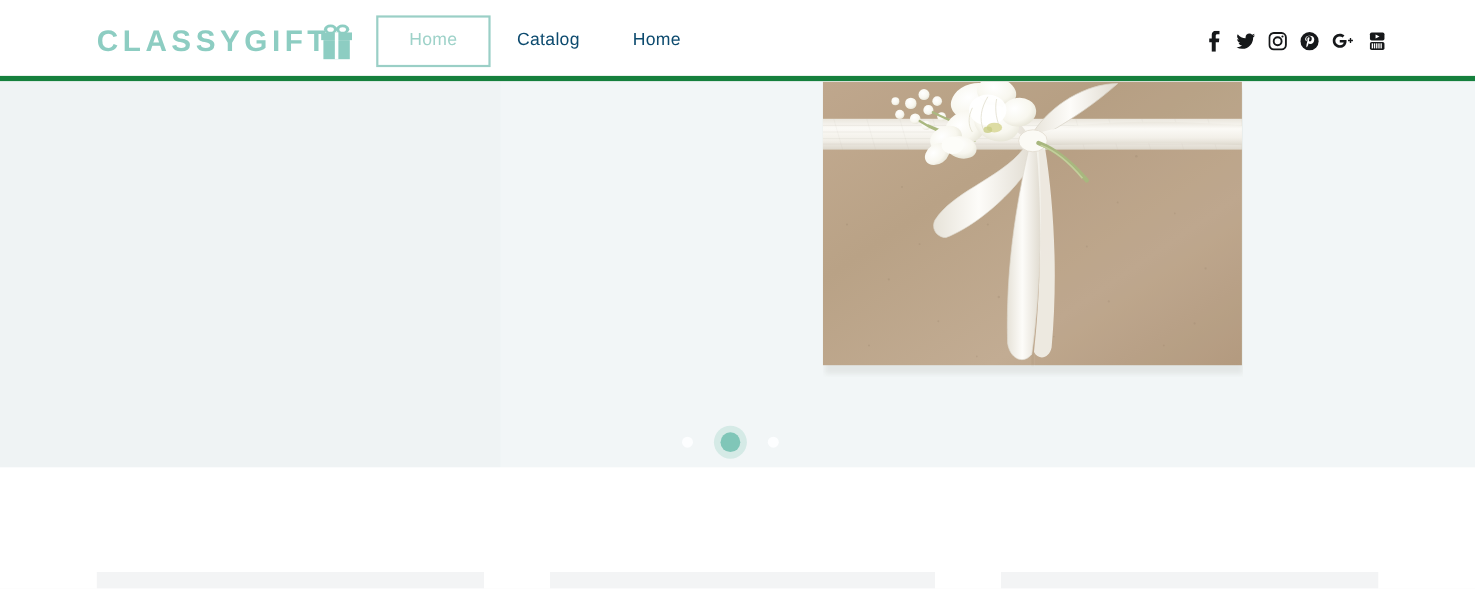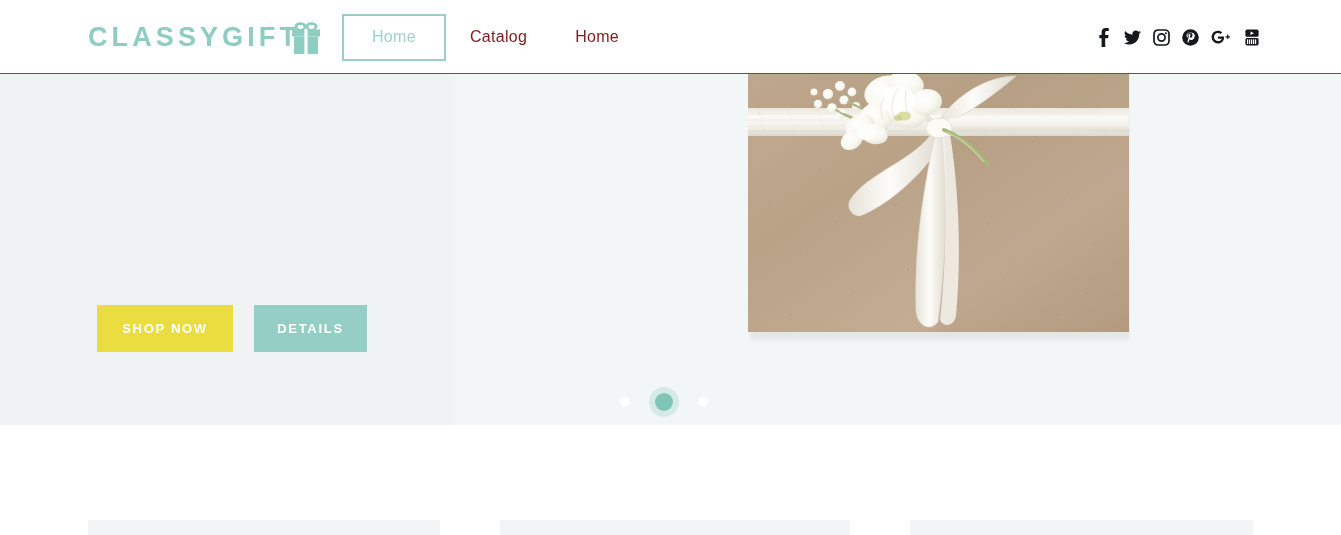--- a/index.html
+++ b/index.html
@@ -20,21 +20,21 @@
     background: #ffffff;
   }
 
   
   .header {
     position: absolute;
     top: 0; left: 0;
     width: 1341px;
     height: 74px;
     background: #ffffff;
-    border-bottom: 1px solid #15803d;
+    border-bottom: 5px solid #15803d;
   }
 
   
   .logo {
     position: absolute;
     left: 88px;
     top: 19px;
     height: 36px;
     display: flex;
     align-items: center;
@@ -61,21 +61,21 @@
     position: absolute;
     left: 343px;
     top: 0;
     height: 74px;
     display: flex;
     align-items: center;
     gap: 0px;
   }
   .nav-item {
     font-size: 16px;
-    color: #7f1d1d;
+    color: #0c4a6e;
     letter-spacing: 0.3px;
     padding: 0 24px;
     line-height: 1;
     cursor: pointer;
     white-space: nowrap;
   }
   .nav-item.active {
     color: #9ed2c9;
     border: 2px solid #9acfc6;
     background: #ffffff;
@@ -473,24 +473,20 @@
         <g>
           <ellipse cx="112" cy="52" rx="15" ry="11" fill="url(#flower)" transform="rotate(-22 112 52)"></ellipse>
           <ellipse cx="126" cy="60" rx="14" ry="10" fill="url(#flower)" transform="rotate(14 126 60)"></ellipse>
           <ellipse cx="104" cy="66" rx="12" ry="9" fill="url(#flower)" transform="rotate(-34 104 66)"></ellipse>
           <ellipse cx="118" cy="58" rx="10" ry="8" fill="#fdfdf9"></ellipse>
         </g>
       </svg>
     </div>
 
 
-    <div class="hero-buttons">
-      <button class="btn btn-shop">SHOP NOW</button>
-      <button class="btn btn-details">DETAILS</button>
-    </div>
 
     <div class="dots">
       <span class="dot"></span>
       <span class="dot active"></span>
       <span class="dot"></span>
     </div>
   </div>
 
   <div class="cards">
     <div class="card c1"></div>

